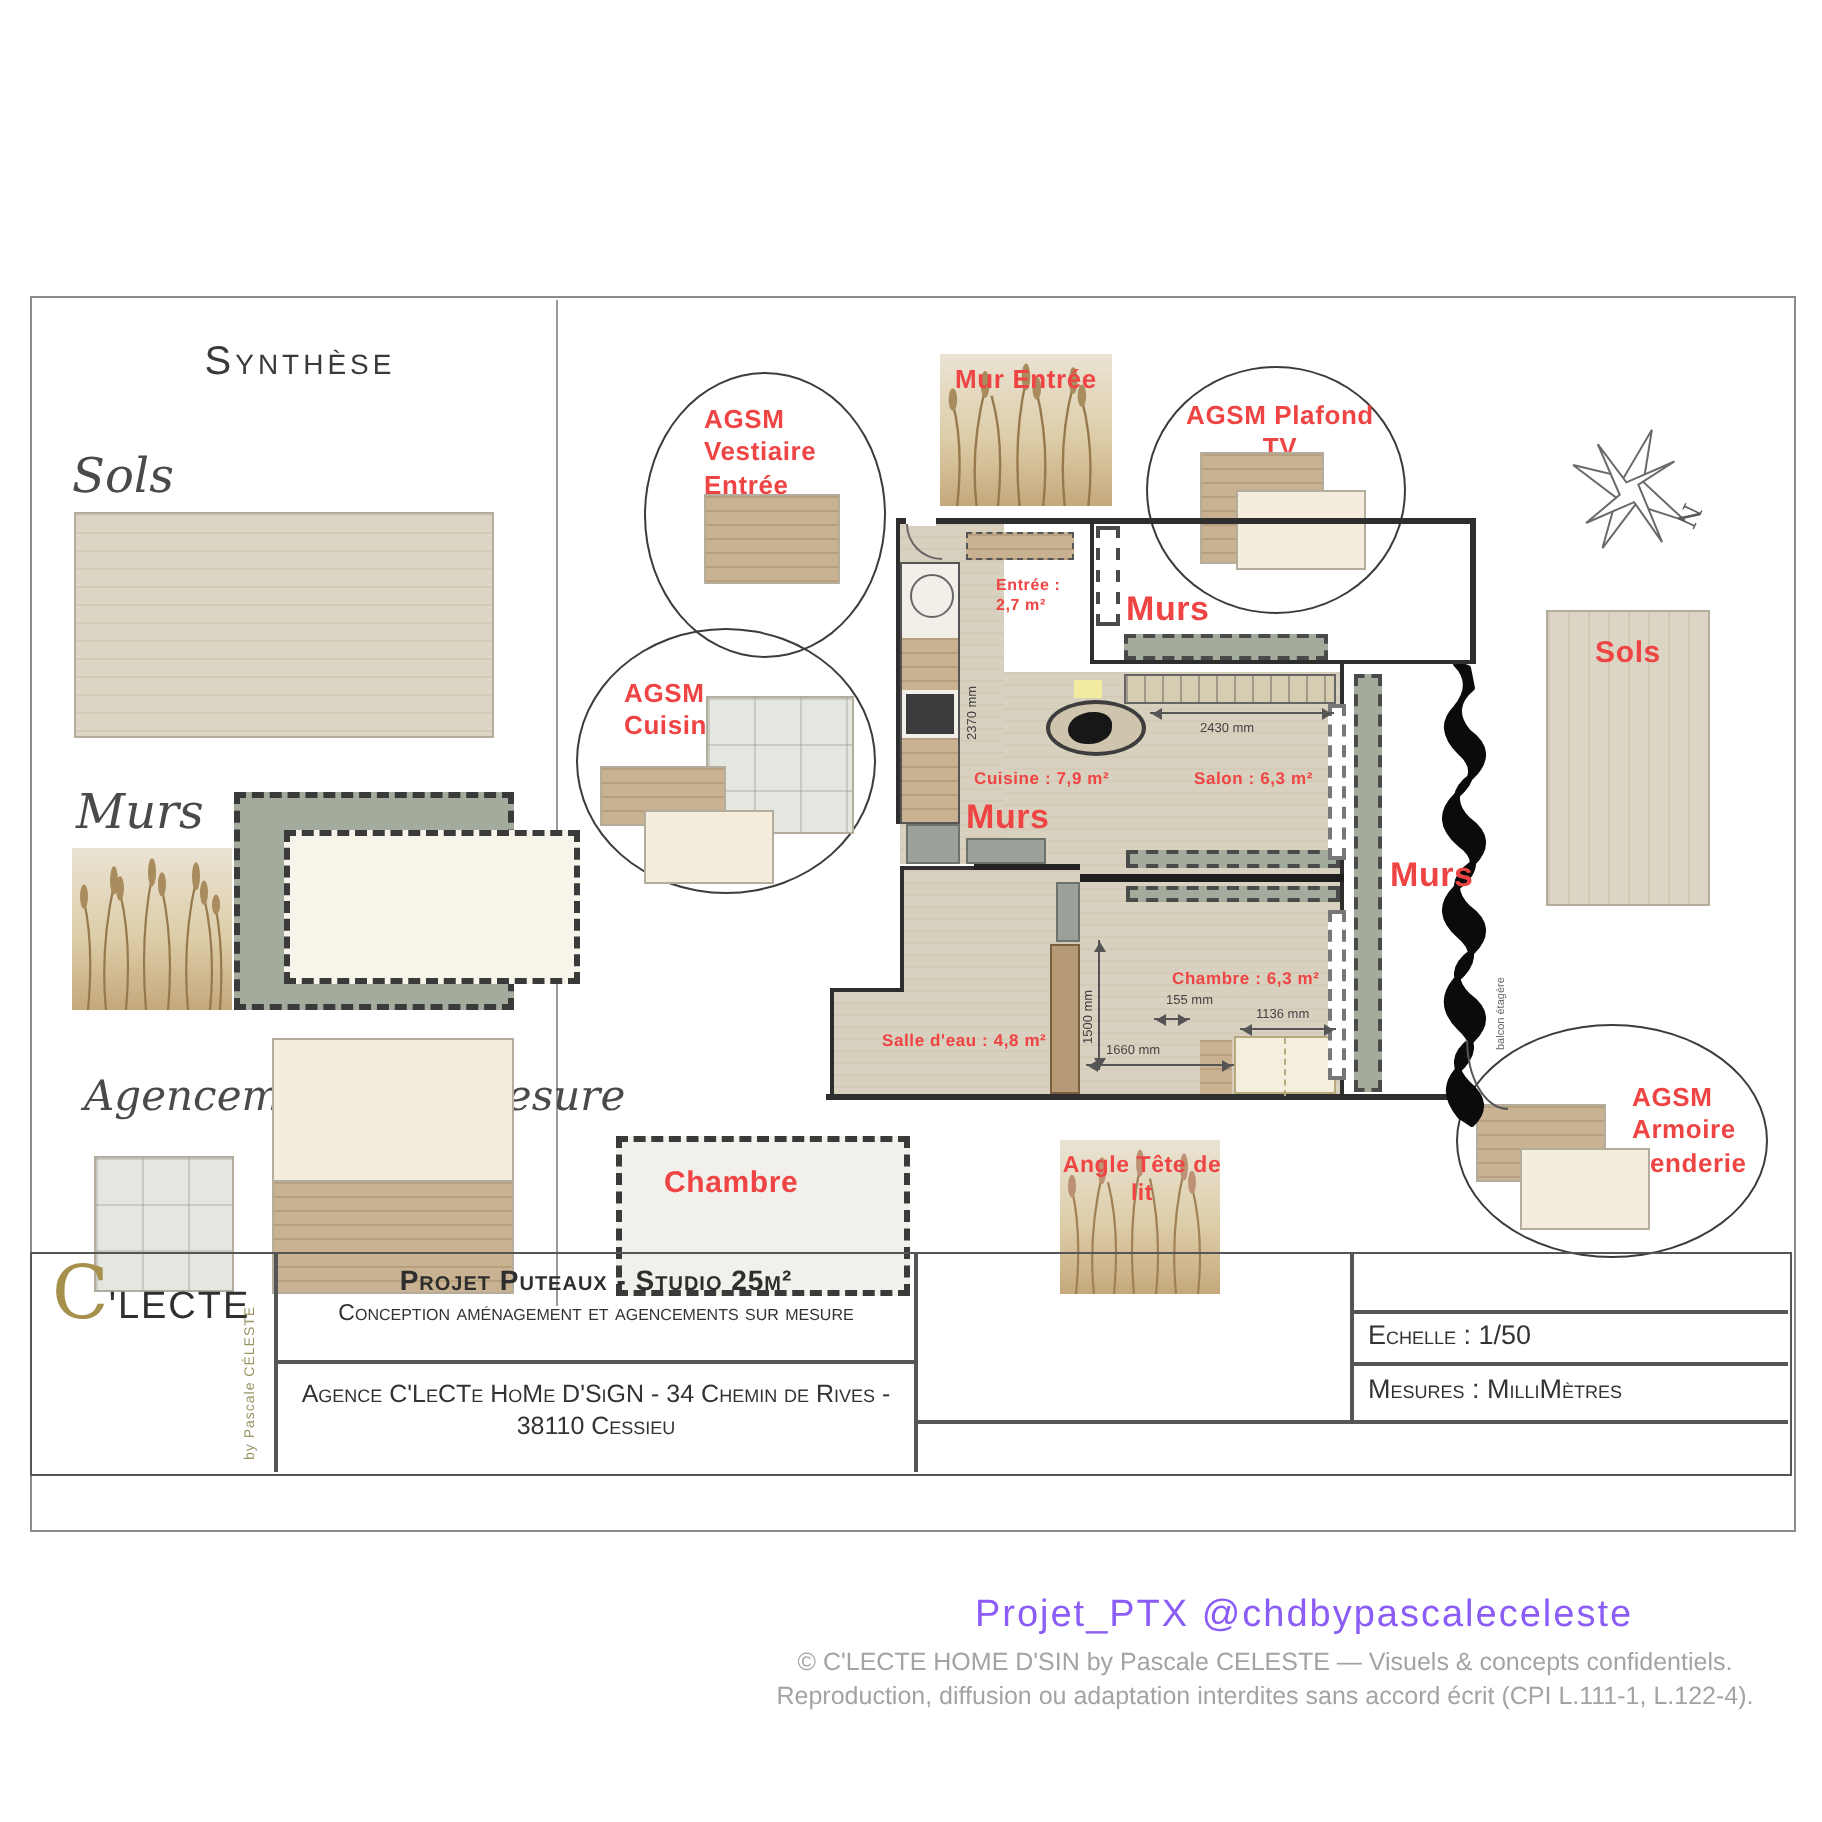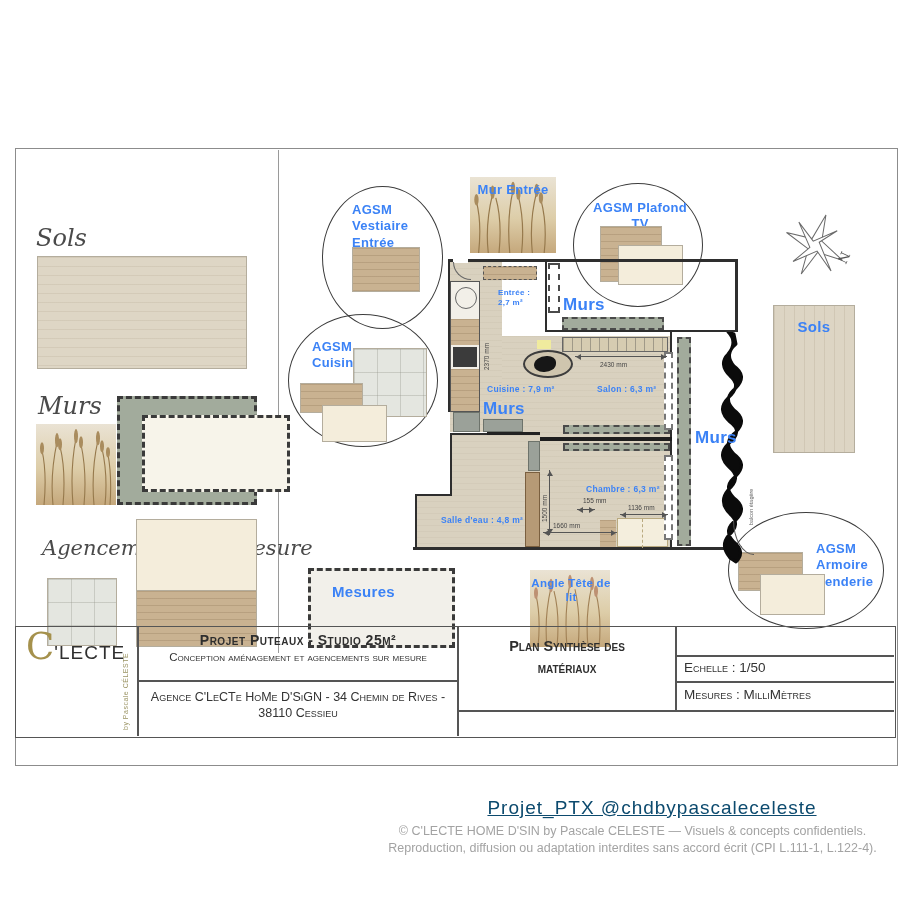--- a/index.html
+++ b/index.html
@@ -6,21 +6,21 @@
   #stage{position:relative;width:911px;height:911px;background:#fff;overflow:hidden;
          font-family:"Liberation Sans",sans-serif;color:#2e2e2e;}
   .abs{position:absolute;}
   .preline{white-space:pre-line;}
   
   .frame{border:1.5px solid #8c8c8c;}
   .vline{width:1px;background:#9a9a9a;}
   
   .script{font-family:"DejaVu Serif",serif;font-style:italic;color:#4a4a4a;}
   
-  .marker{font-weight:bold;color:#3b82f6;letter-spacing:.3px;line-height:1.25;}
+  .marker{font-weight:bold;color:#ef4444;letter-spacing:.3px;line-height:1.25;}
   .smallcaps{font-variant:small-caps;}
   
   .swatch{border:1px solid #b4ad9d;box-sizing:border-box;}
   .wood-light{background:#ded6c5 repeating-linear-gradient(180deg,rgba(120,100,70,.10) 0 1px,transparent 1px 9px);}
   .wood-mid{background:#c9b291 repeating-linear-gradient(180deg,rgba(90,65,35,.16) 0 1px,transparent 1px 7px);}
   .wood-vert{background:#ddd5c4 repeating-linear-gradient(90deg,rgba(120,100,70,.12) 0 1px,transparent 1px 10px);}
   .cream{background:#f4eddb;}
   .tile{background:#e4e6e0;
     background-image:linear-gradient(rgba(150,150,140,.35) 1px,transparent 1px),
                      linear-gradient(90deg,rgba(150,150,140,.35) 1px,transparent 1px);
@@ -46,20 +46,21 @@
   .grayfurn{background:#9ba199;border:1px solid #6d736b;box-sizing:border-box;}
 </style>
 </head>
 <body>
 
 <div id="stage">
 
   <div class="abs frame" style="left:15px;top:148px;width:881px;height:616px;"></div>
   <div class="abs vline" style="left:278px;top:150px;height:503px;"></div>
 
+  <div class="abs smallcaps" style="left:30px;top:170px;width:240px;text-align:center;font-size:20px;letter-spacing:2px;color:#3a3a3a;">Synthèse</div>
 
   <div class="abs script" style="left:36px;top:224px;font-size:24px;">Sols</div>
   <div class="abs swatch wood-light" style="left:37px;top:256px;width:210px;height:113px;"></div>
 
   <div class="abs script" style="left:38px;top:392px;font-size:24px;">Murs</div>
   <div class="abs grass" style="left:36px;top:424px;width:80px;height:81px;">
     <svg width="80" height="81" viewBox="0 0 80 80" preserveAspectRatio="none">
       <g stroke="#96794c" fill="none" stroke-width="1.1">
         <path d="M8,80 Q11,48 6,26"></path>
           <path d="M17,80 Q14,50 21,18"></path>
@@ -232,21 +233,21 @@
   <div class="abs vdimline" style="left:549px;top:470px;height:65px;"></div>
   <div class="abs dim vtext" style="left:541px;top:482px;height:40px;">1500 mm</div>
   <div class="abs dim" style="left:583px;top:497px;">155 mm</div>
   <div class="abs dimline" style="left:577px;top:509px;width:18px;"></div>
   <div class="abs dim" style="left:628px;top:504px;">1136 mm</div>
   <div class="abs dimline" style="left:620px;top:514px;width:48px;"></div>
   <div class="abs dim" style="left:553px;top:522px;">1660 mm</div>
   <div class="abs dimline" style="left:543px;top:532px;width:74px;"></div>
 
   <div class="abs dashb" style="left:308px;top:568px;width:147px;height:80px;background:#f2f0ea;"></div>
-  <div class="abs marker" style="left:332px;top:583px;font-size:15px;">Mesures</div>
+  <div class="abs marker" style="left:332px;top:583px;font-size:15px;">Chambre</div>
 
   <div class="abs grass" style="left:530px;top:570px;width:80px;height:77px;">
     <svg width="80" height="77" viewBox="0 0 80 80" preserveAspectRatio="none">
       <g stroke="#a08055" fill="none" stroke-width="1.1">
         <path d="M8,80 Q11,48 6,26"></path>
           <path d="M17,80 Q14,50 21,18"></path>
           <path d="M27,80 Q30,46 24,22"></path>
         <path d="M37,80 Q34,44 40,14"></path>
           <path d="M48,80 Q51,48 45,20"></path>
           <path d="M58,80 Q55,46 62,16"></path>
@@ -276,24 +277,22 @@
       <div style="line-height:33px;white-space:nowrap;">
         <span style="font-family:'DejaVu Serif',serif;font-size:37px;color:#a5914c;">C</span><span style="font-size:19px;color:#2f2f2f;letter-spacing:1px;">'LECTE</span>
       </div>
     </div>
     <div class="abs" style="left:106px;top:18px;height:85px;font-size:7px;color:#9b9464;writing-mode:vertical-rl;transform:rotate(180deg);letter-spacing:.5px;">by Pascale CÉLESTE</div>
 
     <div class="abs smallcaps" style="left:126px;top:5px;width:312px;text-align:center;font-weight:bold;font-size:14px;letter-spacing:.5px;">Projet Puteaux - Studio 25m²</div>
     <div class="abs smallcaps" style="left:130px;top:23px;width:304px;text-align:center;font-size:11.5px;line-height:1.25;color:#333;">Conception aménagement et agencements sur mesure</div>
     <div class="abs smallcaps" style="left:130px;top:62px;width:304px;text-align:center;font-size:12.5px;line-height:1.3;color:#333;">Agence C'LeCTe HoMe D'SiGN - 34 Chemin de Rives - 38110 Cessieu</div>
 
-    <div class="abs smallcaps preline" style="left:446px;top:9px;width:210px;text-align:center;font-weight:bold;font-size:14.5px;line-height:1.5;">Plan Synthèse des
-matériaux</div>
 
     <div class="abs smallcaps" style="left:668px;top:33px;font-size:13.5px;color:#333;">Echelle : 1/50</div>
     <div class="abs smallcaps" style="left:668px;top:60px;font-size:13.5px;color:#333;">Mesures : MilliMètres</div>
   </div>
 
-  <div class="abs" style="left:402px;top:797px;width:500px;text-align:center;font-size:19px;color:#0c4a6e;letter-spacing:1px;text-decoration:underline;">Projet_PTX @chdbypascaleceleste</div>
+  <div class="abs" style="left:402px;top:797px;width:500px;text-align:center;font-size:19px;color:#8b5cf6;letter-spacing:1px;">Projet_PTX @chdbypascaleceleste</div>
   <div class="abs" style="left:380px;top:824px;width:505px;text-align:center;font-size:12.5px;color:#a3a3a3;">© C'LECTE HOME D'SIN by Pascale CELESTE — Visuels &amp; concepts confidentiels.</div>
   <div class="abs" style="left:380px;top:841px;width:505px;text-align:center;font-size:12.5px;color:#a3a3a3;">Reproduction, diffusion ou adaptation interdites sans accord écrit (CPI L.111-1, L.122-4).</div>
 
 </div>
 
 </body></html>

